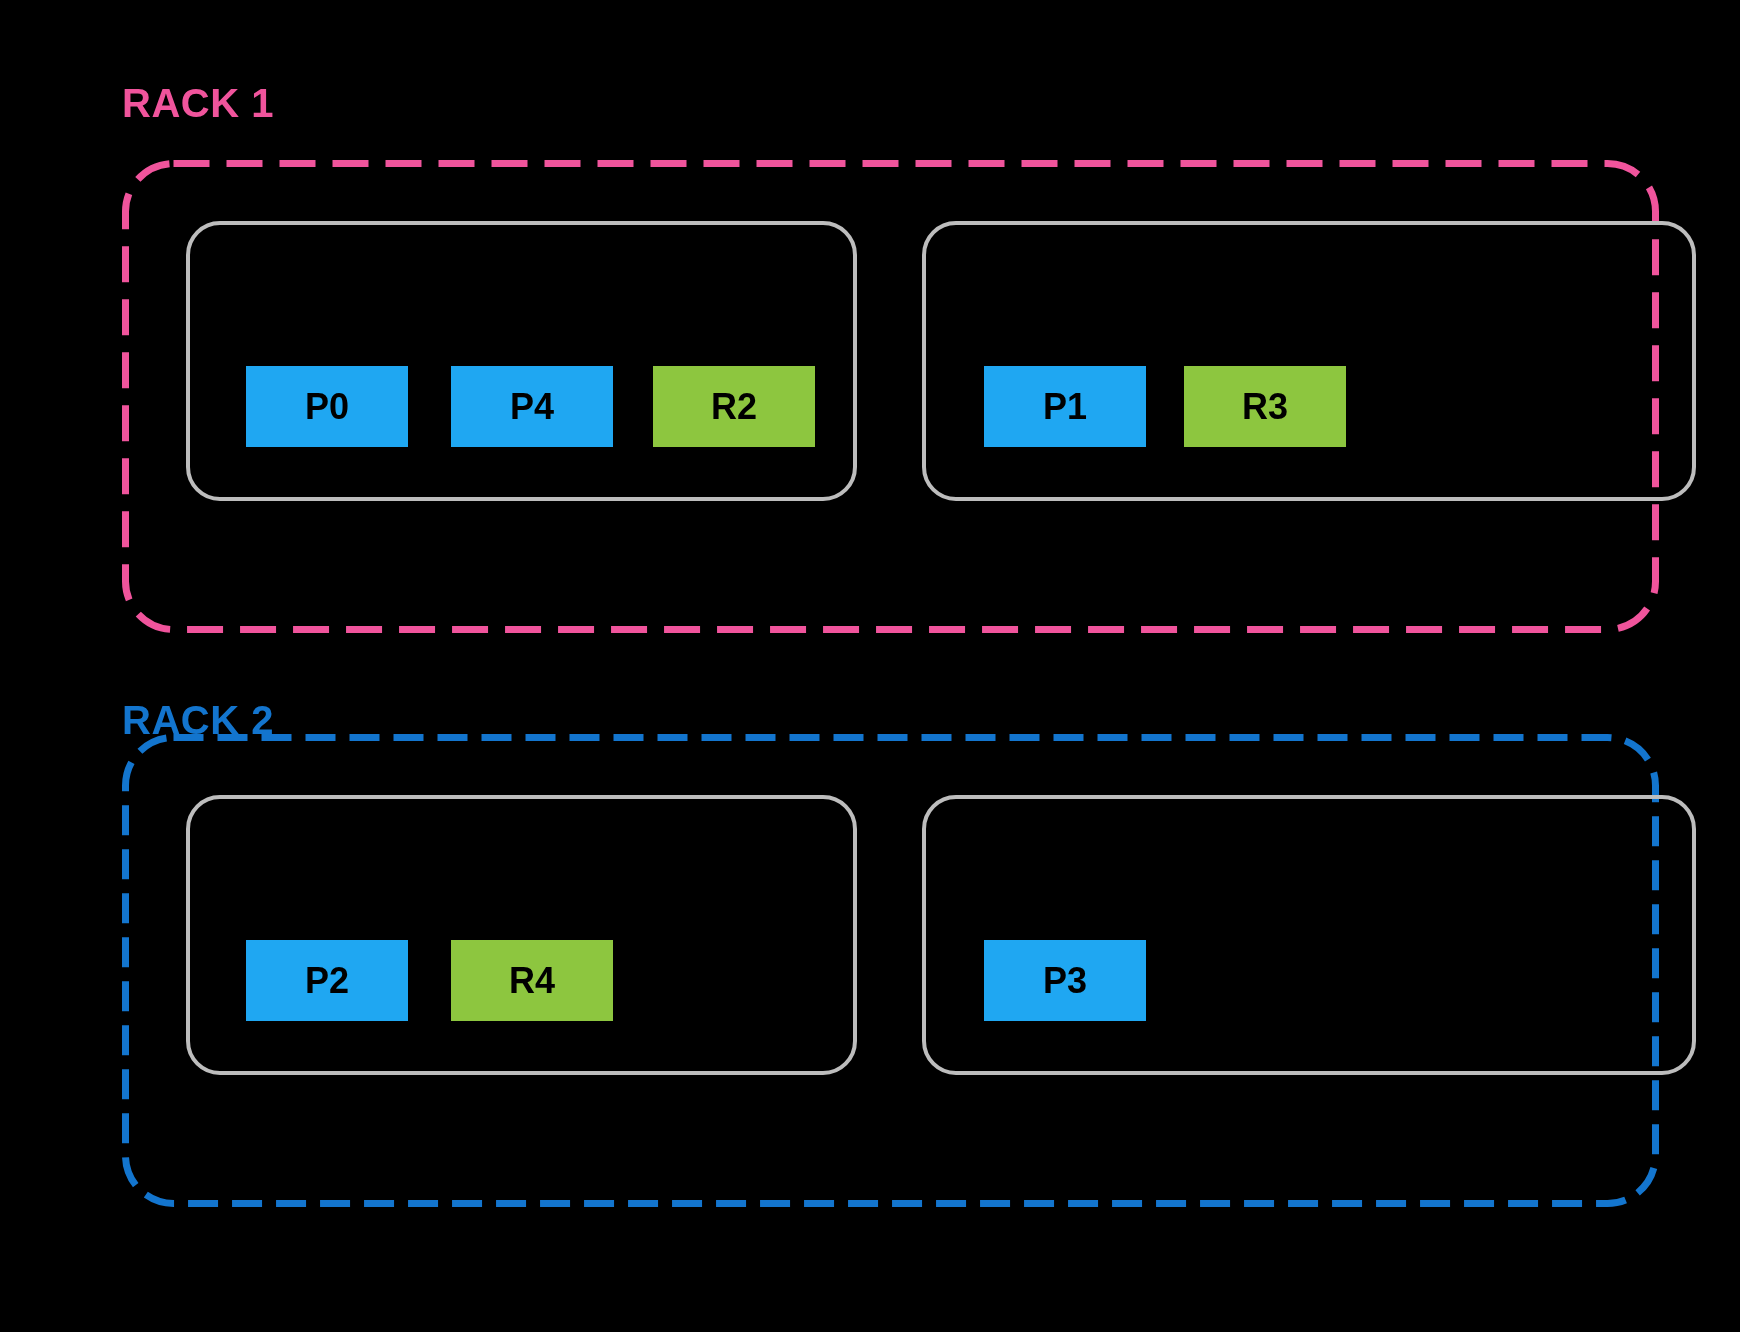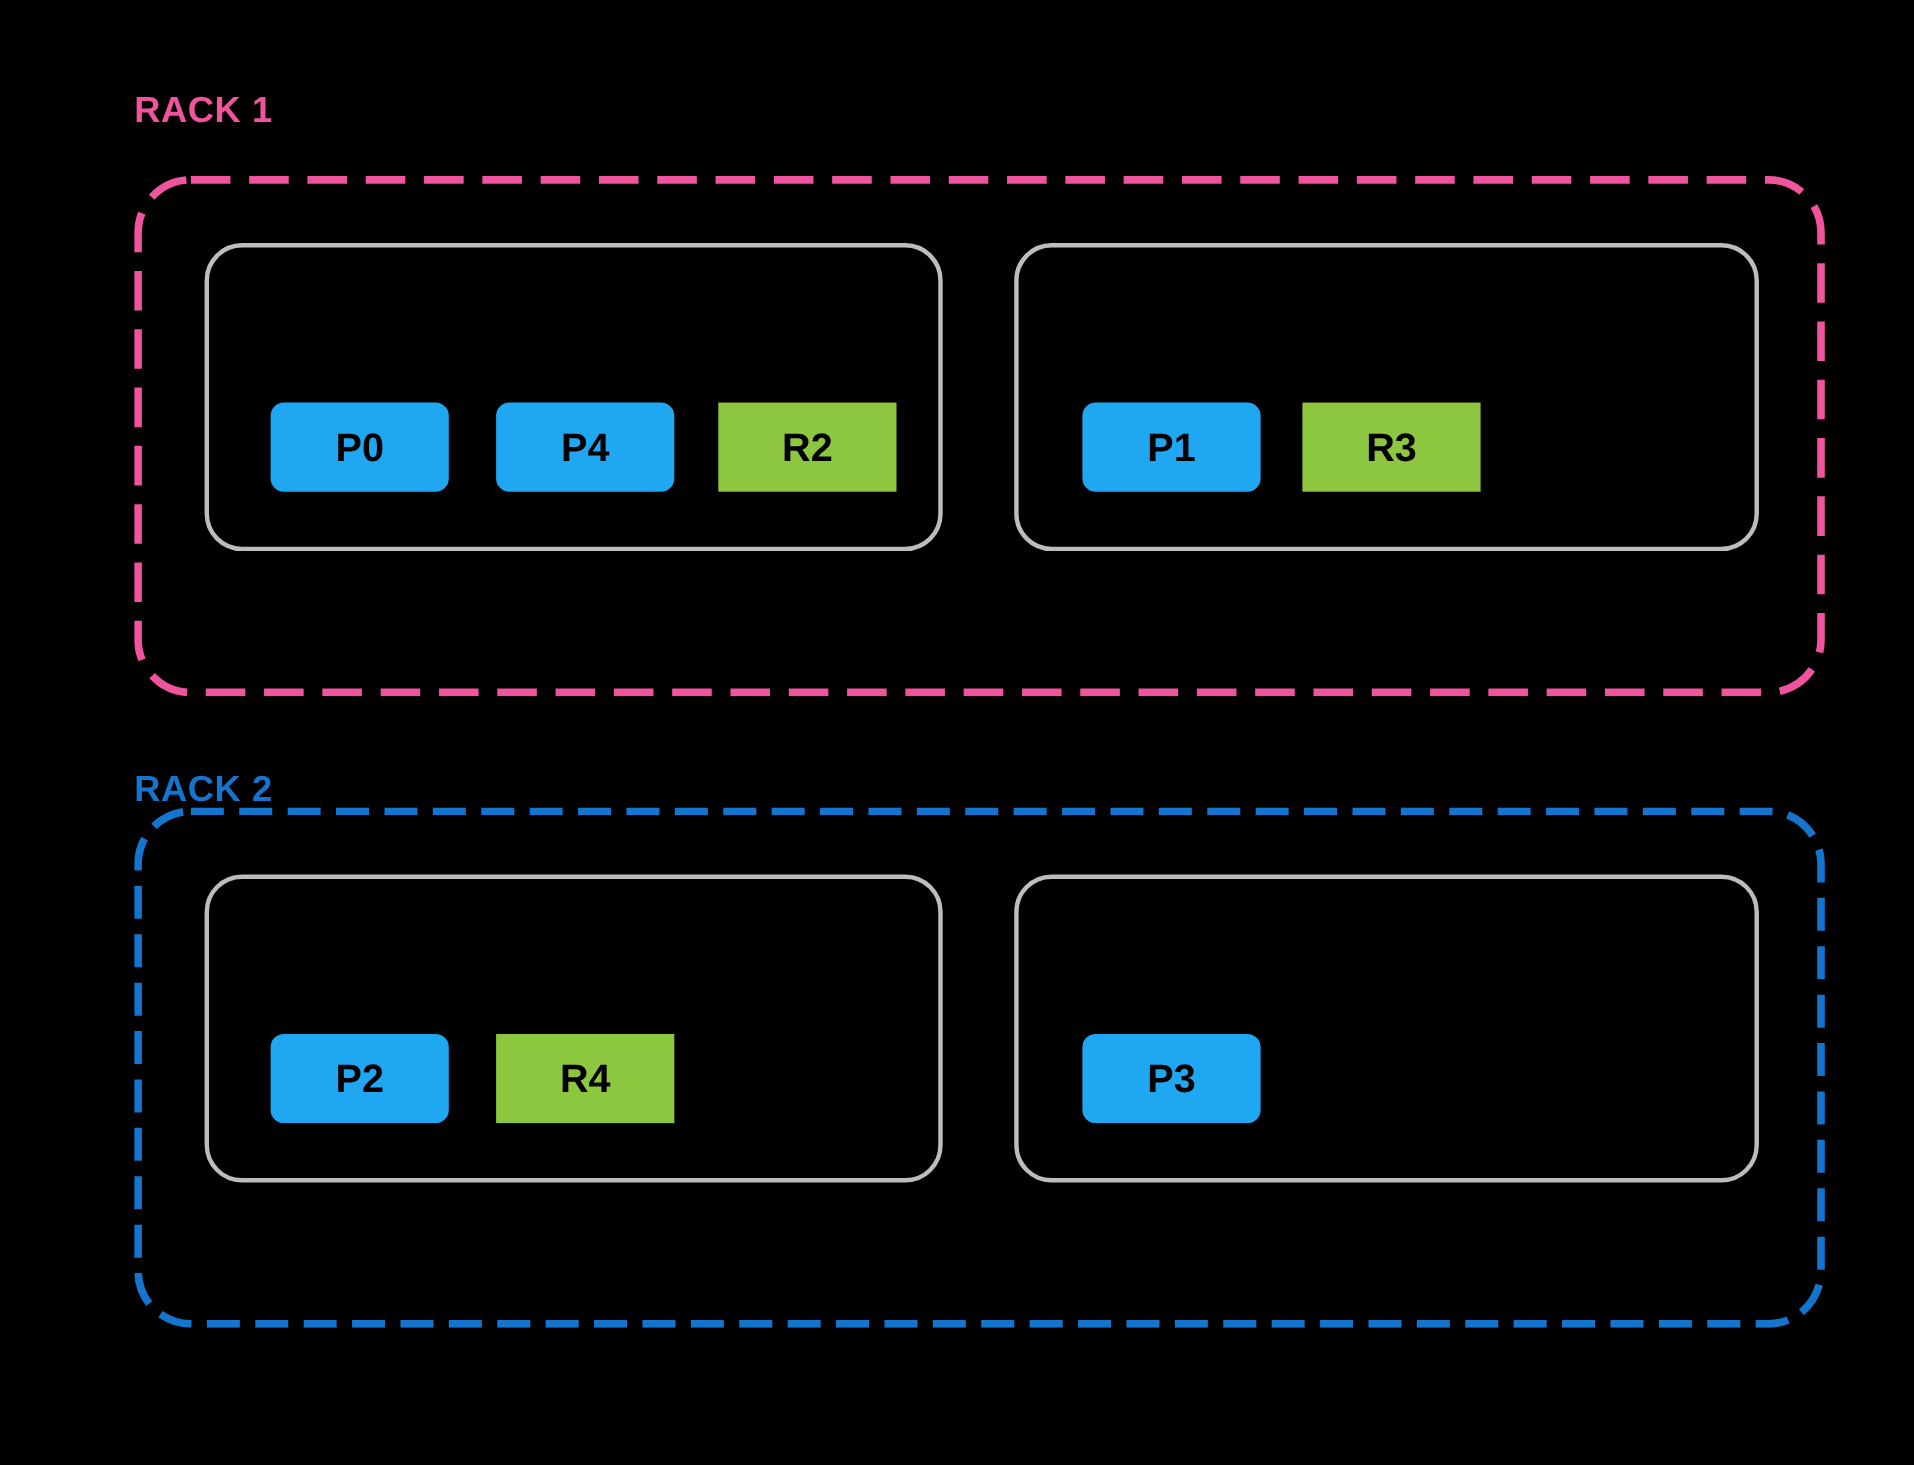--- a/index.html
+++ b/index.html
@@ -10,21 +10,21 @@
     height: 1332px;
     background: var(--background, #000);
     font-family: "Liberation Sans", sans-serif;
     overflow: hidden;
   }
 
   .rack-label {
     position: absolute;
     left: 122px;
     margin: 0;
-    font-size: 33px;
+    font-size: 40px;
     line-height: 1;
     font-weight: 800;
     letter-spacing: 0.5px;
   }
   .rack-1 .rack-label { top: 83px;  color: var(--rack1, #F0549C); }
   .rack-2 .rack-label { top: 700px; color: var(--rack2, #1375CE); }
 
   .rack-box {
     position: absolute;
     left: 122px;
@@ -41,35 +41,35 @@
 
   .node {
     position: absolute;
     top: 61px;
     height: 280px;
     box-sizing: border-box;
     border: 4px solid var(--node-border, #BDBDBD);
     border-radius: 34px;
   }
   .node.n1 { left: 64px;  width: 671px; }
-  .node.n2 { left: 800px; width: 677px; }
+  .node.n2 { left: 800px; width: 774px; }
 
   .chip {
     position: absolute;
     top: 141px;
     width: 162px;
     height: 81px;
     display: flex;
     align-items: center;
     justify-content: center;
     font-size: 36px;
     font-weight: 700;
     color: var(--chip-text, #000);
   }
-  .chip[data-kind="p"] { background: var(--chip-p, #1FA7F2); border-radius: 12px; }
+  .chip[data-kind="p"] { background: var(--chip-p, #1FA7F2); }
   .chip[data-kind="r"] { background: var(--chip-r, #8DC63F); }
 
   .n1 .chip:nth-of-type(1) { left: 56px; }
   .n1 .chip:nth-of-type(2) { left: 261px; }
   .n1 .chip:nth-of-type(3) { left: 463px; text-align: right; }
   .n2 .chip:nth-of-type(1) { left: 58px; }
   .n2 .chip:nth-of-type(2) { left: 258px; }
 </style>
 </head>
 <body>

